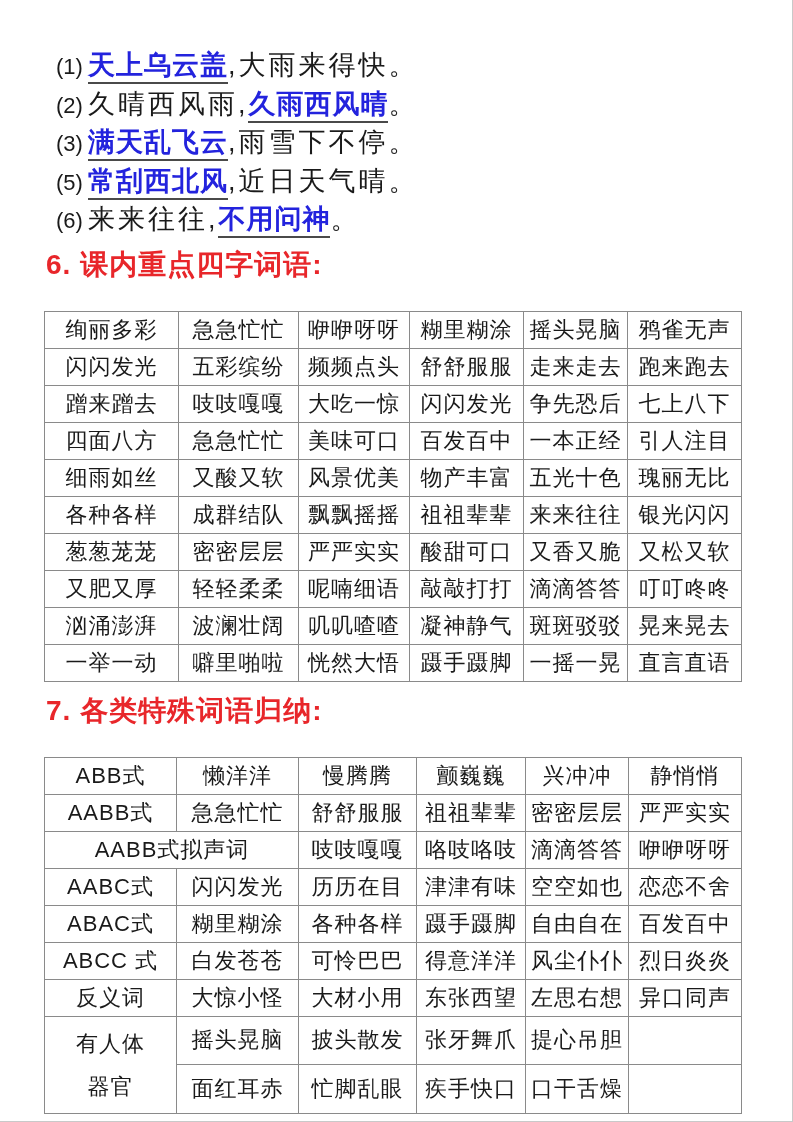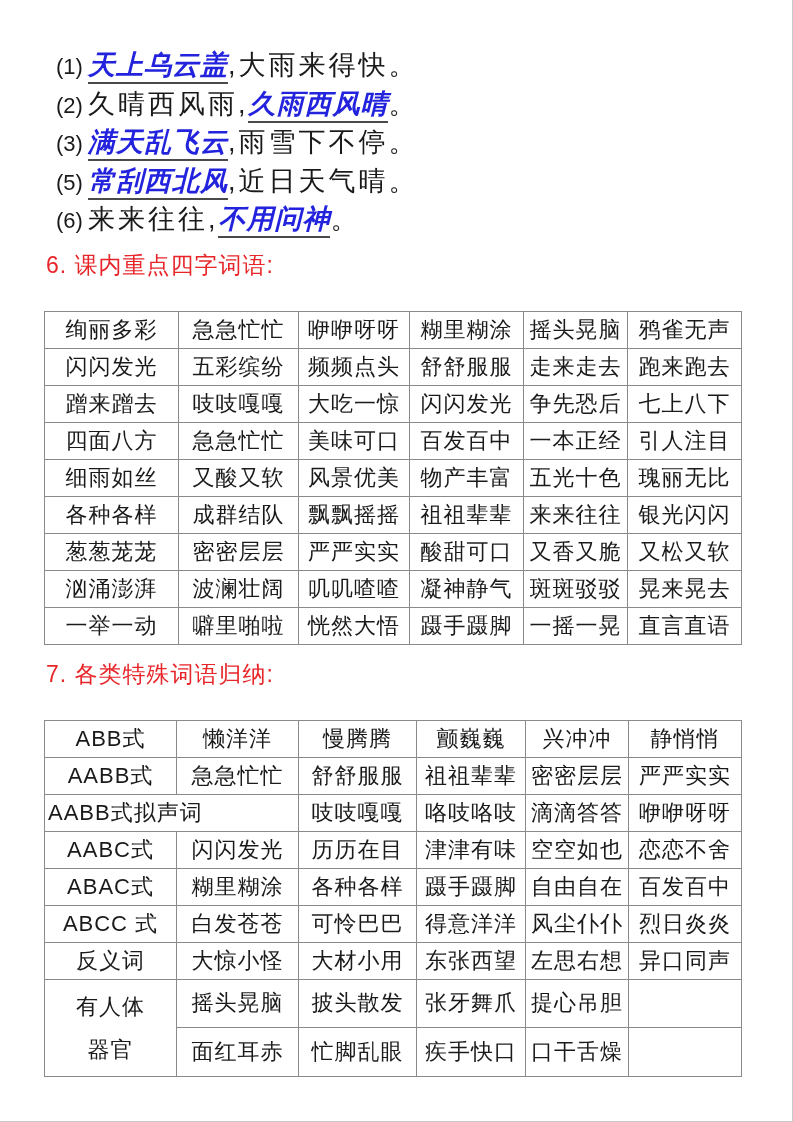--- a/index.html
+++ b/index.html
@@ -20,27 +20,26 @@
     white-space:nowrap;
   }
   .pnum{font-size:22px;letter-spacing:0;margin-right:5px;}
   .plain{color:var(--text,#1a1a1a);}
   .hl{
     color:var(--blue,#2323dd);
     font-weight:bold;
     letter-spacing:1px;
     border-bottom:2px solid var(--underline,#4a4a4a);
     padding-bottom:2px;
-    font-style:italic;
   }
   
   .sec-heading{
     color:var(--red,#e8262a);
-    font-weight:normal;
-    font-size:23px;
+    font-weight:bold;
+    font-size:28px;
     letter-spacing:1px;
     margin:12px 0 5px 46px;
     line-height:28px;
   }
   .sec-heading.second{margin-top:15px;}
   
   table.words{
     border-collapse:collapse;
     table-layout:fixed;
     margin-left:44px;
@@ -52,21 +51,21 @@
     text-align:center;
     vertical-align:middle;
     font-size:22px;
     letter-spacing:1px;
     line-height:26px;
     height:26px;
     padding:5px 2px;
     overflow:hidden;
     white-space:nowrap;
   }
-  table.words td.left{text-align:left;padding-left:3px;}
+  table.words td.left{text-align:center;padding-left:3px;}
   table.words td.wrap{white-space:normal;line-height:43px;}
 </style>
 </head>
 <body>
 
 <div class="page">
 
   <div class="proverbs">
       <div class="proverb"><span class="pnum">(1)</span><span class="hl">天上乌云盖</span><span class="plain">,大雨来得快。</span></div>
       <div class="proverb"><span class="pnum">(2)</span><span class="plain">久晴西风雨,</span><span class="hl">久雨西风晴</span><span class="plain">。</span></div>
@@ -137,20 +136,28 @@
         </tr>
         <tr>
           <td>葱葱茏茏</td>
           <td>密密层层</td>
           <td>严严实实</td>
           <td>酸甜可口</td>
           <td>又香又脆</td>
           <td>又松又软</td>
         </tr>
         <tr>
+          <td>又肥又厚</td>
+          <td>轻轻柔柔</td>
+          <td>呢喃细语</td>
+          <td>敲敲打打</td>
+          <td>滴滴答答</td>
+          <td>叮叮咚咚</td>
+        </tr>
+        <tr>
           <td>汹涌澎湃</td>
           <td>波澜壮阔</td>
           <td>叽叽喳喳</td>
           <td>凝神静气</td>
           <td>斑斑驳驳</td>
           <td>晃来晃去</td>
         </tr>
         <tr>
           <td>一举一动</td>
           <td>噼里啪啦</td>

